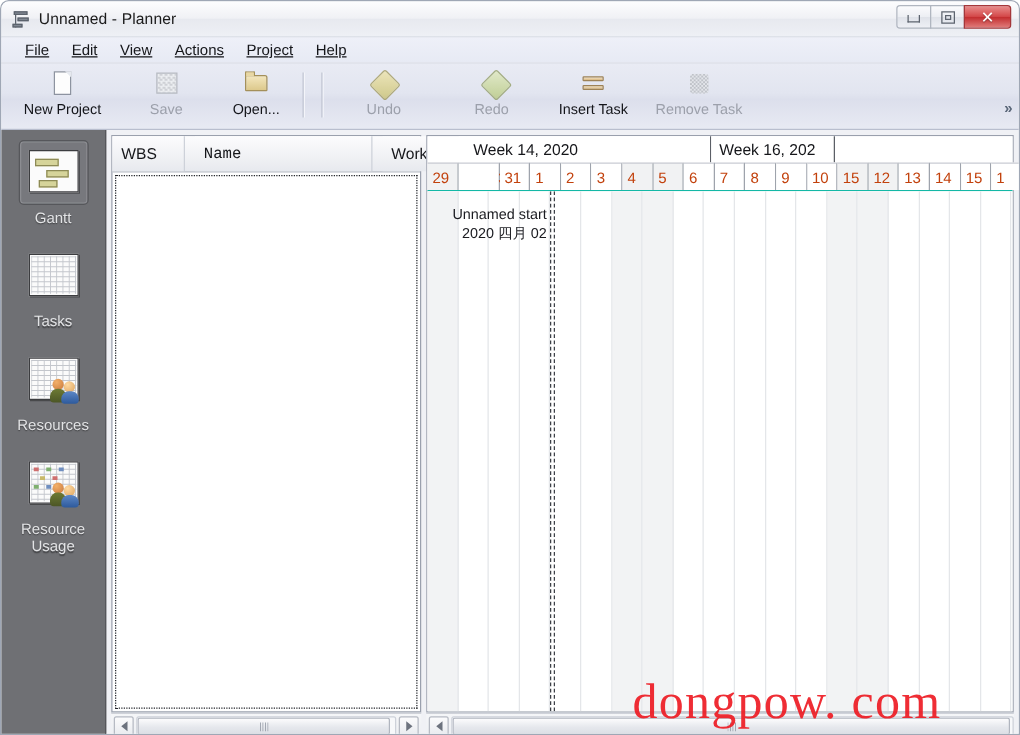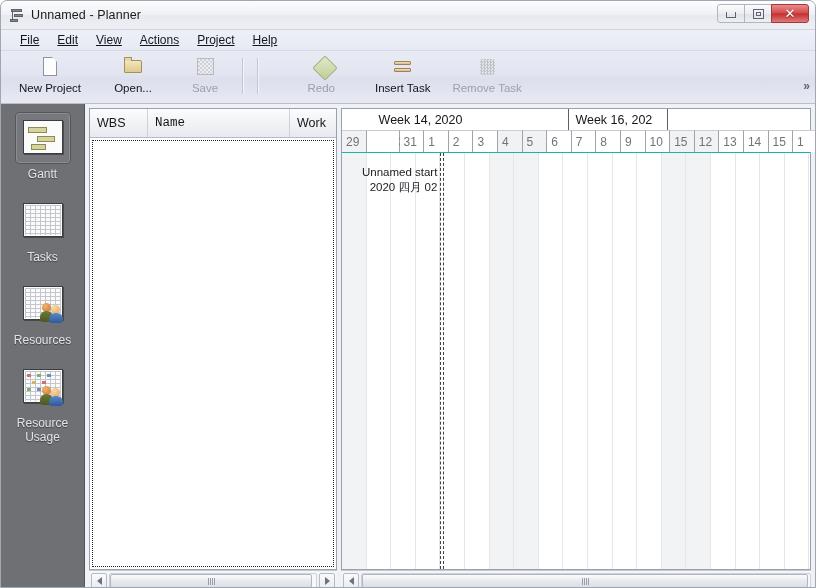--- a/index.html
+++ b/index.html
@@ -144,20 +144,21 @@
   .right-pane{flex:1;padding:4px 4px 0 4px;box-sizing:border-box;min-width:0;}
   .pane-inner{
     flex:1;display:flex;flex-direction:column;min-height:0;
     background:#fff;border:1px solid #9aa0ad;box-sizing:border-box;
   }
   
   .thead{
     height:28px;flex:none;display:flex;
     background:linear-gradient(to bottom,#fcfcfd 0%,#f1f2f5 55%,#e7e9ee 100%);
     border-bottom:1px solid #b5bac4;
+    gap:8px;
   }
   .th{
     display:flex;align-items:center;font-size:12.5px;color:#15161a;
     padding-left:7px;box-sizing:border-box;
     border-right:1px solid #cdd1d9;
     background:linear-gradient(to bottom,#fcfcfd 0%,#f1f2f5 55%,#e7e9ee 100%);
   }
   .th.wbs{width:58px;flex:none;}
   .th.name{width:142px;flex:none;font-family:Liberation Mono, monospace;}
   .th.work{flex:1;border-right:none;}
@@ -170,21 +171,21 @@
   .g-head{flex:none;border-bottom:1px solid #14b8a6;background:#fff;}
   .g-weeks{height:21px;display:flex;}
   .g-week{
     font-size:12.5px;color:#15161a;display:flex;align-items:center;
     padding-left:6px;box-sizing:border-box;flex:none;
     border-right:1px solid #5b5f66;white-space:nowrap;overflow:hidden;
     background:#fff;
   }
   .g-days{height:22px;display:flex;}
   .g-day{
-    font-size:12px;color:#737373;display:flex;align-items:center;
+    font-size:12px;color:#c2410c;display:flex;align-items:center;
     padding-left:4px;box-sizing:border-box;flex:none;
     border-right:1px solid #9ea3ac;border-top:1px solid #c9ccd3;
     background:#fff;white-space:nowrap;
   }
   .g-day.weekend{background:#f1f2f3;}
   .g-body{flex:1;min-height:0;position:relative;background:#fff;overflow:hidden;}
   .g-col{position:absolute;top:0;bottom:0;border-right:1px solid #e4e6e9;box-sizing:border-box;}
   .g-col.weekend{background:#f2f3f4;}
   .marker-line{position:absolute;top:0;bottom:0;width:0;border-left:1px dashed #3d4047;}
   .marker-line.second{border-left-style:dashed;}
@@ -266,40 +267,46 @@
 
   <div class="toolbar">
 
     <div class="tb-btn" style="padding-left:14px;">
       <div class="tb-ico">
           <div class="ic-page"></div>
         </div>
       <div class="tb-label">New Project</div>
     </div>
 
+    <div class="tb-btn disabled" style="padding-left:22px;">
+      <div class="tb-ico">
+          <div class="ic-save"></div>
+        </div>
+      <div class="tb-label">Save</div>
+    </div>
+
     <div class="tb-btn" style="padding-left:22px;">
       <div class="tb-ico">
           <div class="ic-folder"></div>
         </div>
       <div class="tb-label">Open...</div>
     </div>
 
+    <div class="tb-sep"></div>
+
+
+
+    <div class="tb-sep"></div>
+
     <div class="tb-btn disabled" style="padding-left:22px;">
       <div class="tb-ico">
-          <div class="ic-save"></div>
-        </div>
-      <div class="tb-label">Save</div>
-    </div>
-
-    <div class="tb-sep"></div>
-
-
-
-    <div class="tb-sep"></div>
-
+          <div class="ic-undo"></div>
+        </div>
+      <div class="tb-label">Undo</div>
+    </div>
 
     <div class="tb-btn disabled" style="padding-left:30px;align-items:flex-end;">
       <div class="tb-ico">
           <div class="ic-redo"></div>
         </div>
       <div class="tb-label">Redo</div>
     </div>
 
     <div class="tb-btn" style="padding-left:30px;">
       <div class="tb-ico ic-insert-wrap">
@@ -480,13 +487,14 @@
             <div class="sb-thumb" style="left:0;right:2px;">
               <div class="grip"></div>
             </div>
           </div>
         </div>
       </div>
 
     </div>
   </div>
 
+  <div class="watermark">dongpow. com</div>
 </div>
 
 </body></html>

